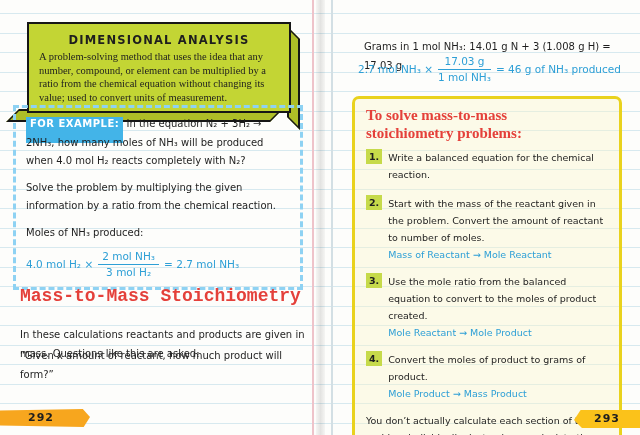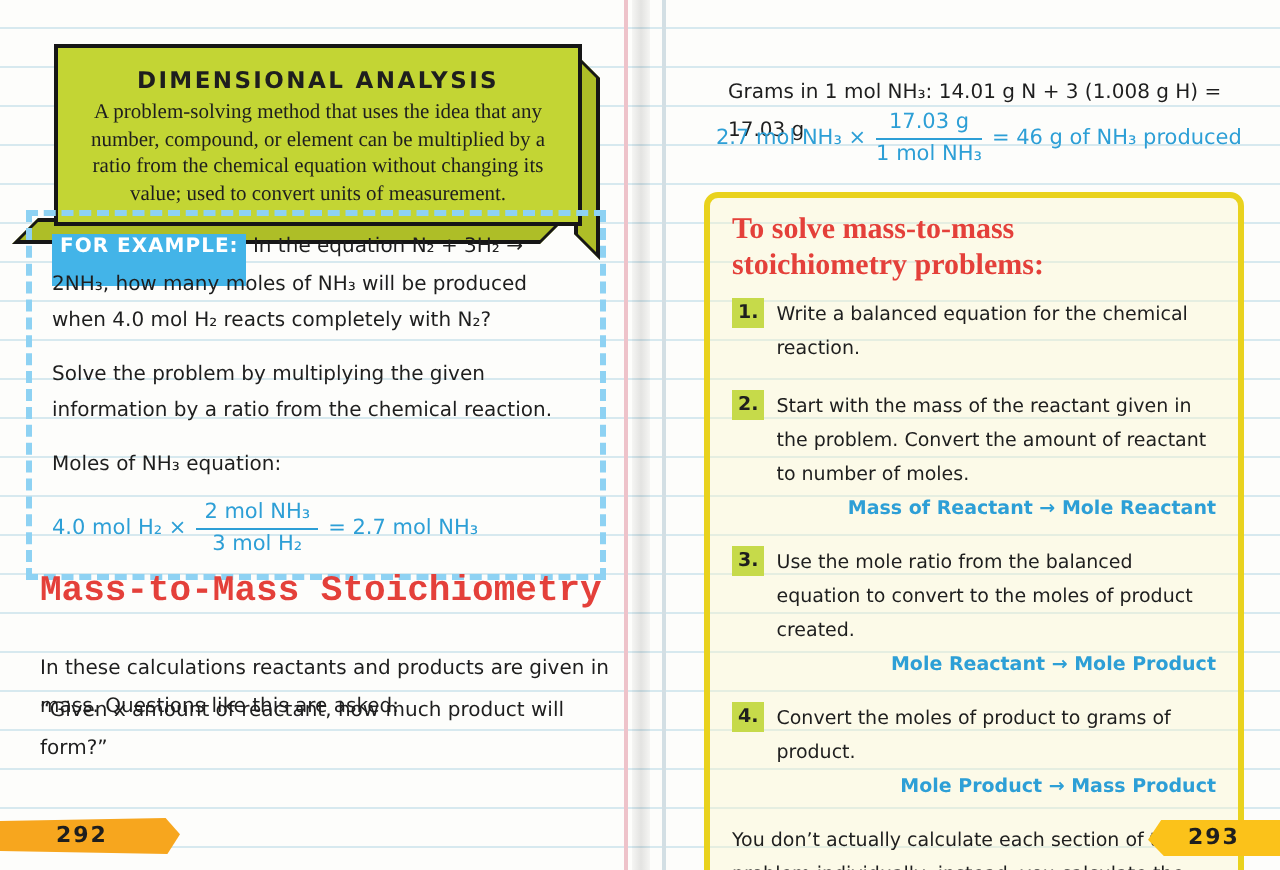--- a/index.html
+++ b/index.html
@@ -22,21 +22,21 @@
   .mline-left{left:312px;background:#eec3ca;}
   .mline-right{left:331px;background:#d3dfe4;}
 
   
   .defbox{position:absolute;left:27px;top:22px;width:264px;}
   .face{position:absolute;background:#aebe27;border:2px solid #161616;}
   .face-b{left:-8px;right:8px;bottom:-9px;height:9px;transform:skewX(-45deg);transform-origin:top;}
   .face-r{top:4px;bottom:-4px;right:-9px;width:9px;transform:skewY(45deg);transform-origin:left;}
   .def-main{position:relative;background:#c3d534;border:2px solid #161616;padding:9px 10px 7px;}
   .def-title{font-weight:bold;font-size:11.5px;letter-spacing:1.2px;text-align:center;margin-bottom:3px;}
-  .def-body{font-family:"Liberation Serif",serif;font-size:10.5px;line-height:13.5px;text-align:center;}
+  .def-body{font-family:"Liberation Serif",serif;font-size:10.5px;line-height:13.5px;text-align:left;}
 
   
   .exbox{position:absolute;left:13px;top:105px;width:290px;box-sizing:border-box;
     border:3px dashed #8ed2f3;padding:7px 10px 8px;font-size:10px;line-height:18.5px;}
   .exbox p{margin:0 0 8px 0;}
   .chip-blue{background:#43b4e8;color:#fff;font-weight:bold;letter-spacing:0.5px;
     padding:1px 4px 14px;font-size:10px;}
   .blue{color:#2d9fd6;}
   .eq{display:flex;align-items:center;font-size:10.5px;line-height:13px;margin-top:2px;}
   .frac{display:inline-flex;flex-direction:column;text-align:center;margin:0 5px;}
@@ -57,21 +57,21 @@
 
   .ybox{position:absolute;left:33px;top:96px;width:270px;box-sizing:border-box;
     border:3px solid #e9d21d;border-radius:7px;background:rgba(251,246,205,0.40);
     padding:7px 11px 8px;font-size:9.5px;line-height:17px;}
   .ybox-heading{margin:0 0 7px 0;font-family:"Liberation Serif",serif;font-weight:bold;
     font-size:15px;line-height:18px;color:#e4403a;width:195px;}
   .step{display:flex;gap:6px;margin-bottom:11px;}
   .chip-green{background:#c6da4a;font-weight:bold;padding:0 3px;align-self:flex-start;
     font-size:9.5px;line-height:15px;}
   .step-body{flex:1;}
-  .step-arrow{text-align:right;line-height:15px;margin-top:1px;font-weight:bold;}
+  .step-arrow{text-align:left;line-height:15px;margin-top:1px;}
   .ybox-footer{margin:4px 0 0 0;}
 
   
   .badge{position:absolute;background:#f7a61e;font-weight:bold;font-size:11px;
     letter-spacing:1px;line-height:18px;z-index:3;}
   .badge-left{left:0;top:409px;width:90px;height:18px;padding-left:28px;box-sizing:border-box;
     clip-path:polygon(0 8%,92% 0,100% 45%,93% 100%,0 92%);}
   .badge-right{right:0;top:410px;width:66px;height:18px;padding-left:20px;box-sizing:border-box;
     background:#fbc21a;clip-path:polygon(10% 0,100% 0,100% 100%,12% 100%,0 55%);}
 </style>
@@ -87,21 +87,21 @@
       <div class="face face-r"></div>
       <div class="def-main">
         <div class="def-title">DIMENSIONAL ANALYSIS</div>
         <div class="def-body">A problem-solving method that uses the idea that any number, compound, or element can be multiplied by a ratio from the chemical equation without changing its value; used to convert units of measurement.</div>
       </div>
     </div>
 
     <div class="exbox">
       <p><span class="chip-blue">FOR EXAMPLE:</span> <span>In the equation N₂ + 3H₂ → 2NH₃, how many moles of NH₃ will be produced when 4.0 mol H₂ reacts completely with N₂?</span></p>
       <p>Solve the problem by multiplying the given information by a ratio from the chemical reaction.</p>
-      <p>Moles of NH₃ equation:</p>
+      <p>Moles of NH₃ produced:</p>
       <div class="eq blue">
         <span>4.0 mol H₂ ×</span>
         <span class="frac">
           <span class="num">2 mol NH₃</span>
           <span class="den">3 mol H₂</span>
         </span>
         <span>= 2.7 mol NH₃</span>
       </div>
     </div>
 

